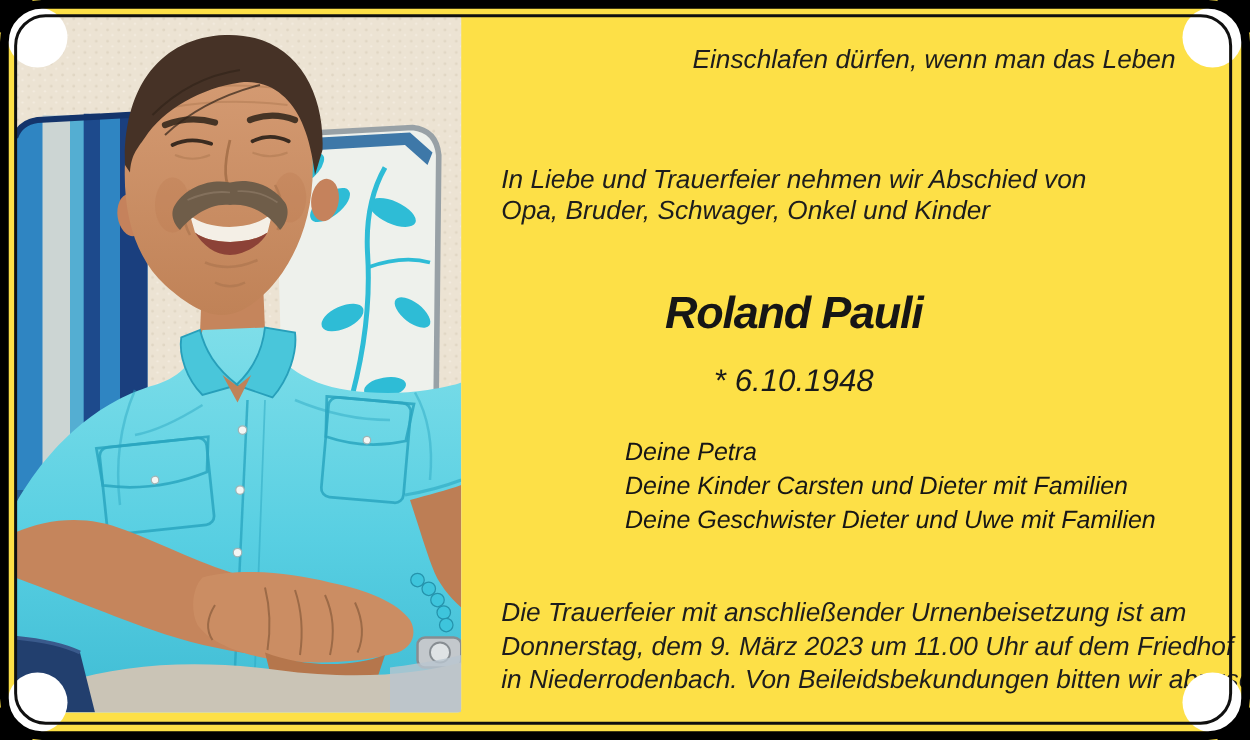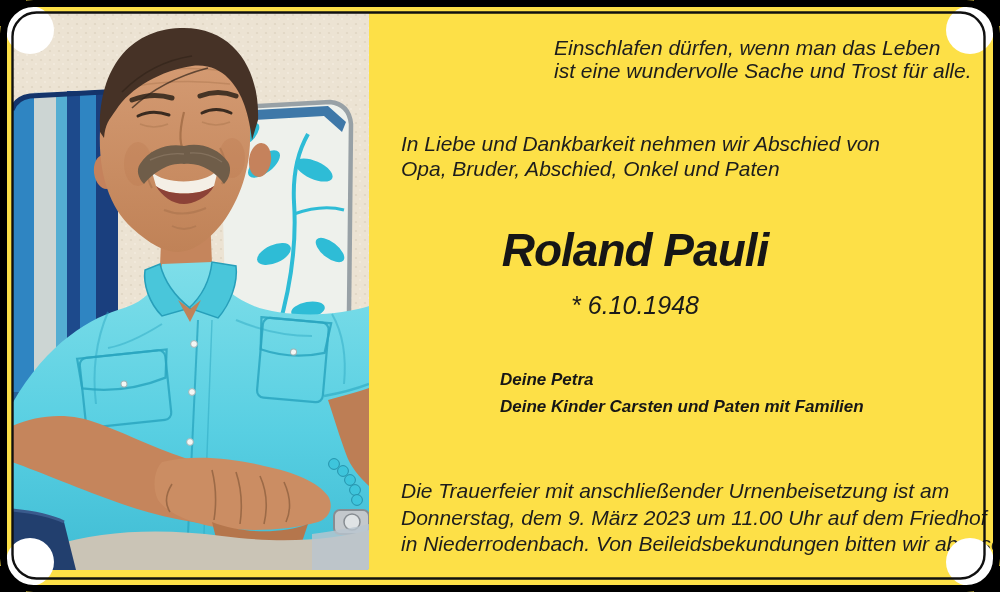--- a/index.html
+++ b/index.html
@@ -14,24 +14,24 @@
   }
   .photo svg{display:block;}
   
   .frame{position:absolute;inset:0;z-index:5;pointer-events:none;}
   
   .tblock{position:absolute;font-style:italic;white-space:nowrap;}
   .quote{left:554px;top:36px;font-size:21px;line-height:23px;}
   .farewell{left:401px;top:132px;font-size:21px;line-height:24.5px;}
   .name{
     left:408px;top:220px;width:454px;text-align:center;
-    font-size:46px;font-weight:700;letter-spacing:-1px;line-height:60px;color:#161616;
+    font-size:36px;font-weight:700;letter-spacing:-1px;line-height:60px;color:#161616;
   }
   .dates{left:408px;top:291px;width:454px;display:flex;justify-content:center;gap:30px;font-size:25px;color:#1a1a1a;}
-  .mourners{left:500px;top:366px;font-size:17px;font-weight:700;line-height:27px;color:#161616;}
+  .mourners{left:500px;top:349px;font-size:20px;font-weight:400;line-height:27px;color:#161616;}
   .funeral{left:401px;top:478px;font-size:21px;line-height:26.5px;}
 </style>
 </head>
 <body>
 
 <div class="card">
 
   <div class="photo" aria-label="Lächelnder älterer Mann mit Schnurrbart im türkisen Hemd, sitzend im Gartenstuhl mit blau gestreiftem und blättergemustertem Polster">
     <svg width="357" height="558" viewBox="0 0 357 558">
       <defs>
@@ -183,37 +183,37 @@
     <circle cx="30" cy="30" r="24" fill="#fff"></circle>
     <circle cx="970" cy="30" r="24" fill="#fff"></circle>
     <circle cx="30" cy="562" r="24" fill="#fff"></circle>
     <circle cx="970" cy="562" r="24" fill="#fff"></circle>
     <rect x="3.5" y="3.5" width="993" height="585" rx="30" fill="none" stroke="#000" stroke-width="7"></rect>
     <rect x="12.5" y="12.5" width="972" height="566" rx="24" fill="none" stroke="#101010" stroke-width="2.4"></rect>
   </svg>
 
   <div class="tblock quote">
     <div>Einschlafen dürfen, wenn man das Leben</div>
-    <div>ist eine wundervolle Sache und Trost für alle.</div>
   </div>
 
   <div class="tblock farewell">
-    <div>In Liebe und Dankbarkeit nehmen wir Abschied von</div>
-    <div>Opa, Bruder, Abschied, Onkel und Paten</div>
+    <div>In Liebe und Trauerfeier nehmen wir Abschied von</div>
+    <div>Opa, Bruder, Schwager, Onkel und Kinder</div>
   </div>
 
   <div class="tblock name">Roland Pauli</div>
 
   <div class="tblock dates">
     <span>* 6.10.1948</span>
   </div>
 
   <div class="tblock mourners">
     <div>Deine Petra</div>
-    <div>Deine Kinder Carsten und Paten mit Familien</div>
+    <div>Deine Kinder Carsten und Dieter mit Familien</div>
+    <div>Deine Geschwister Dieter und Uwe mit Familien</div>
   </div>
 
   <div class="tblock funeral">
     <div>Die Trauerfeier mit anschließender Urnenbeisetzung ist am</div>
     <div>Donnerstag, dem 9. März 2023 um 11.00 Uhr auf dem Friedhof</div>
     <div>in Niederrodenbach. Von Beileidsbekundungen bitten wir abzusehen.</div>
   </div>
 
 </div>
 

